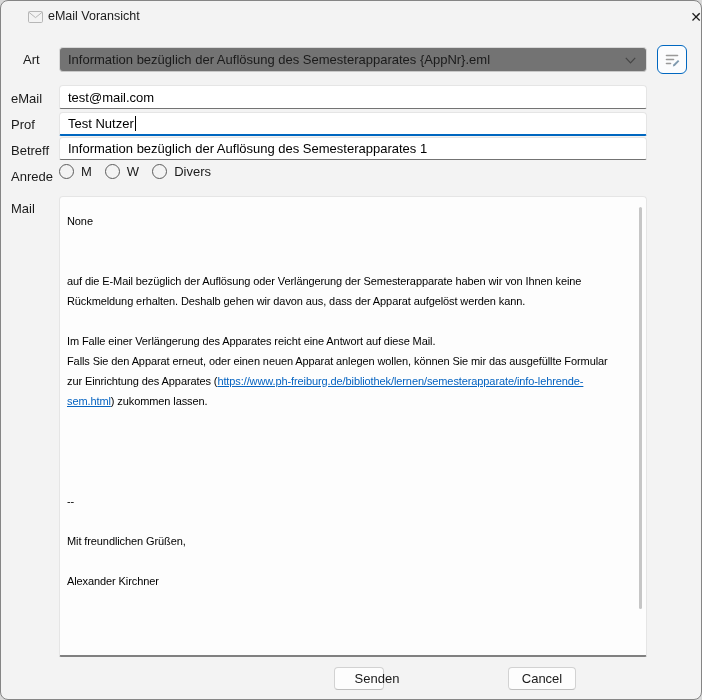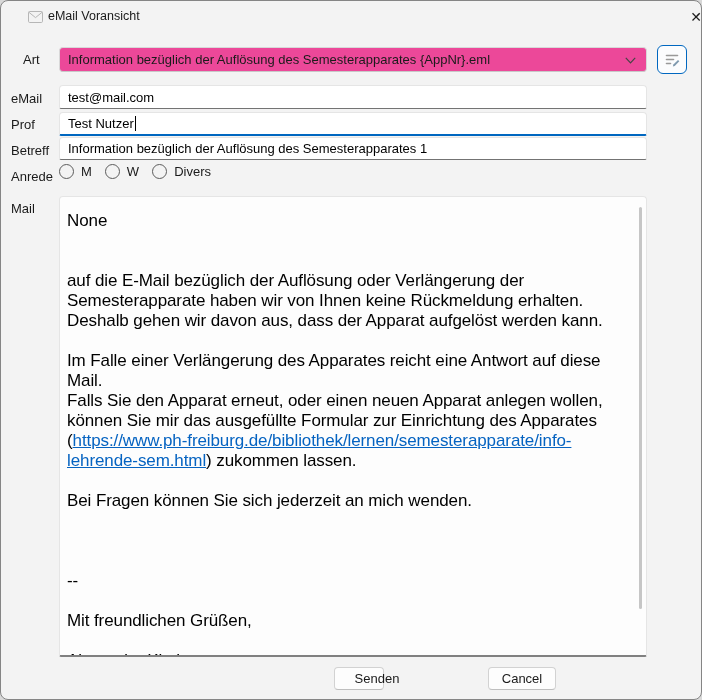--- a/index.html
+++ b/index.html
@@ -17,21 +17,21 @@
   .close-btn{
     position:absolute;right:6px;top:2px;width:30px;height:28px;
     display:flex;align-items:center;justify-content:center;
     font-size:14px;color:#1a1a1a;cursor:default;
   }
   
   .field-label{position:absolute;left:10px;font-size:13px;color:#1a1a1a;}
   
   .combo{
     position:absolute;left:58px;top:46px;width:588px;height:25px;
-    background:#ec4899;border:1px solid #d8d8d8;border-bottom-color:#c8c8c8;
+    background:#737373;border:1px solid #d8d8d8;border-bottom-color:#c8c8c8;
     border-radius:4px;display:flex;align-items:center;
     padding:0 26px 0 8px;font-size:13px;
   }
   .combo-text{white-space:nowrap;overflow:hidden;}
   .combo-chevron{position:absolute;right:10px;top:9px;width:11px;height:7px;}
   .edit-btn{
     position:absolute;left:656px;top:44px;width:30px;height:29px;
     background:#fbfcfd;border:1.5px solid #0067c0;border-radius:6px;
     display:flex;align-items:center;justify-content:center;
   }
@@ -56,37 +56,37 @@
   .radio-label{font-size:13px;color:#1a1a1a;}
   
   .mailbox{
     position:absolute;left:58px;top:195px;width:588px;height:461px;
     background:#fdfdfd;border:1px solid #e5e5e5;border-bottom:2px solid #808080;
     border-radius:4px 4px 2px 2px;
     padding:14px 26px 0 7px;overflow:hidden;
   }
   .mail-p{
     min-height:20px;line-height:20px;margin:0;
-    font-size:17px;letter-spacing:-0.1px;color:#000;
+    font-size:11px;letter-spacing:-0.1px;color:#000;
     white-space:pre-wrap;overflow-wrap:break-word;
   }
   .mail-link{color:#0563c1;text-decoration:underline;}
   .scroll-thumb{
     position:absolute;right:4px;top:10px;width:3px;height:402px;
     background:#c6c6c6;border-radius:2px;
   }
   
   .btn{
     position:absolute;top:666px;height:23px;
     background:#fdfdfd;border:1px solid #d2d2d2;border-bottom-color:#bfbfbf;
     border-radius:4px;display:flex;align-items:center;justify-content:center;
     font-size:13px;color:#1a1a1a;font-family:"Liberation Sans",sans-serif;
   }
   .btn-send{left:333px;width:50px;padding-left:36px;}
-  .btn-cancel{left:487px;width:68px;}
+  .btn-cancel{left:507px;width:68px;}
 </style>
 </head>
 <body>
 
 <div class="window">
 
   <div class="titlebar">
     <svg class="title-icon" viewBox="0 0 15 12">
       <rect x="0.5" y="0.5" width="14" height="11" rx="1.2" fill="none" stroke="#b6b6b6" stroke-width="1"></rect>
       <path d="M0.8 1.2 L7.5 6.6 L14.2 1.2" fill="none" stroke="#b6b6b6" stroke-width="1"></path>
@@ -147,21 +147,20 @@
   <div class="mailbox" id="mailbox">
     <div class="scroll-thumb"></div>
   <div class="mail-p">None</div>
       <div class="mail-p"></div>
       <div class="mail-p"></div>
       <div class="mail-p">auf die E-Mail bezüglich der Auflösung oder Verlängerung der Semesterapparate haben wir von Ihnen keine Rückmeldung erhalten. Deshalb gehen wir davon aus, dass der Apparat aufgelöst werden kann.</div>
       <div class="mail-p"></div>
       <div class="mail-p">Im Falle einer Verlängerung des Apparates reicht eine Antwort auf diese Mail.</div>
       <div class="mail-p"><span>Falls Sie den Apparat erneut, oder einen neuen Apparat anlegen wollen, können Sie mir das ausgefüllte Formular zur Einrichtung des Apparates (</span><a class="mail-link">https://www.ph-freiburg.de/bibliothek/lernen/semesterapparate/info-lehrende-sem.html</a><span>) zukommen lassen.</span></div>
       <div class="mail-p"></div>
-      <div class="mail-p">Bei Fragen können Sie sich jederzeit an mich wenden.</div>
       <div class="mail-p"></div>
       <div class="mail-p"></div>
       <div class="mail-p"></div>
       <div class="mail-p">--</div>
       <div class="mail-p"></div>
       <div class="mail-p">Mit freundlichen Grüßen,</div>
       <div class="mail-p"></div>
       <div class="mail-p">Alexander Kirchner</div>
     </div>
 

